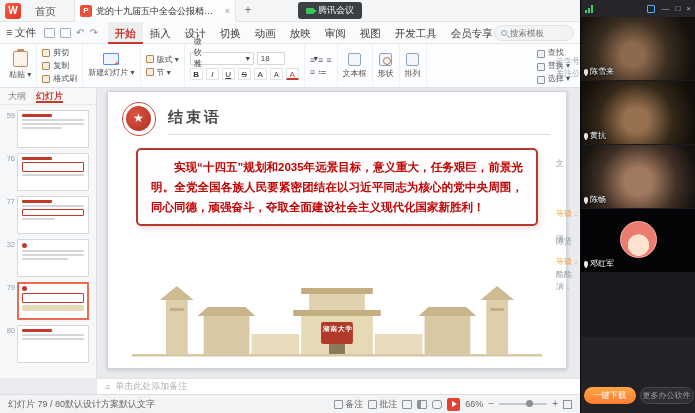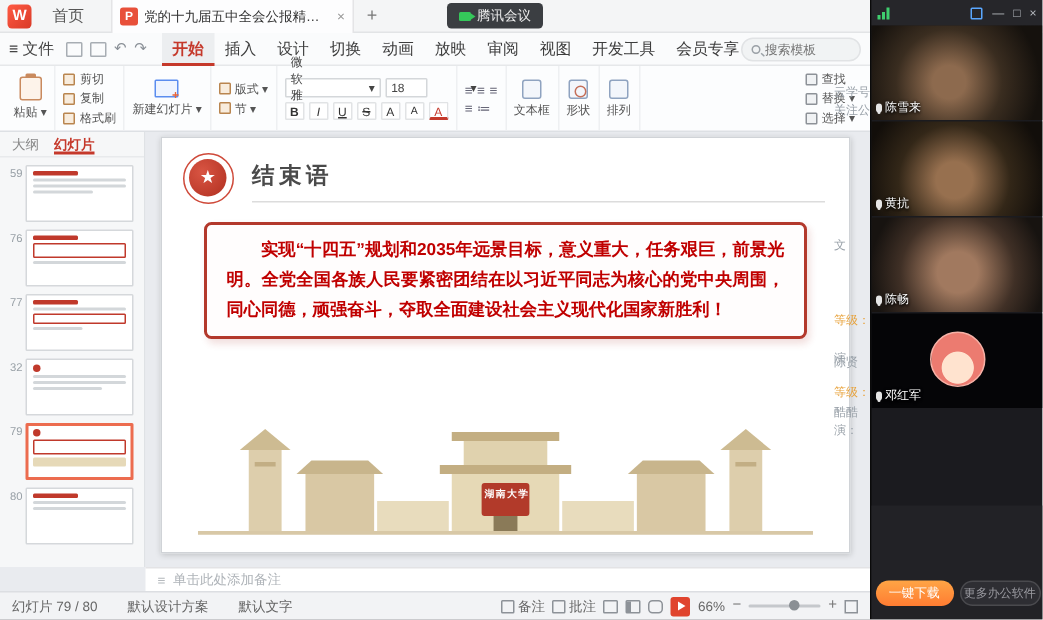--- a/index.html
+++ b/index.html
@@ -47,21 +47,21 @@
   .slide-ic:after {content:"+";position:absolute;right:-1px;bottom:-4px;color:#e8673c;font-size:8px;font-weight:bold;}
   .font-grid {display:flex;flex-direction:column;gap:3px;justify-content:center;}
   .font-row {display:flex;gap:3px;}
   .fname,.fsize {border:1px solid #d4d7da;background:#fff;height:13px;font-size:8px;color:#444;display:flex;align-items:center;justify-content:space-between;padding:0 3px;border-radius:1px;gap:44px;}
   .fname {width:64px;} .fsize {width:28px;}
   .fbtn {width:13px;height:12px;border:1px solid #e1e3e5;background:#fff;font-size:8px;color:#333;text-align:center;line-height:12px;border-radius:1px;}
   .al-ic {font-size:9px;color:#667;line-height:10px;}
   .tool-ic {width:13px;height:13px;border:1px solid #8fa3c0;border-radius:2px;background:#f3f6fb;position:relative;}
   .tool-ic.shape:after {content:"";position:absolute;left:3px;top:3px;width:6px;height:6px;border:1px solid #c5705a;border-radius:50%;}
   .find-col {display:flex;flex-direction:column;justify-content:center;gap:2px;margin-left:auto;padding:0 6px;}
-  .find-col .mini-row {justify-content:flex-start;}
+  .find-col .mini-row {justify-content:flex-start;align-items:flex-end;}
 
   
   .left-panel {position:absolute;left:0;top:88px;width:97px;height:290px;background:#f6f7f8;border-right:1px solid #dfe2e5;}
   .panel-tabs {height:17px;display:flex;gap:10px;padding:0 8px;align-items:center;border-bottom:1px solid #e8eaec;}
   .ptab {font-size:9px;color:#888;}
   .ptab.active {color:#c5392b;font-weight:bold;box-shadow:inset 0 -2px 0 #c5392b;}
   .thumb-item {display:flex;align-items:flex-start;margin:5px 2px 0 2px;}
   .thumb-num {width:13px;font-size:7.5px;color:#98a0a6;text-align:right;margin-right:2px;padding-top:1px;}
   .thumb {width:72px;height:38px;background:#fff;border:1px solid #d5d8db;border-radius:1px;overflow:hidden;padding:2px;}
   .thumb.sel {border:2px solid #ec6c4f;padding:1px;}
@@ -87,21 +87,21 @@
   .side-fragments {position:absolute;left:556px;top:56px;width:24px;height:280px;z-index:5;overflow:hidden;}
   .frag {position:absolute;left:0;font-size:8px;color:#98a0a8;white-space:nowrap;}
   .frag.lv {color:#e8a33d;}
 
   
   .notes-bar {position:absolute;left:97px;top:378px;width:483px;height:16px;background:#fff;border-top:1px solid #e3e3e5;display:flex;align-items:center;gap:5px;padding:0 8px;}
   .notes-bar .h-ic {color:#b5b9bd;font-size:9px;}
   .notes-bar span.ph {font-size:9px;color:#aeb3b8;}
 
   
-  .statusbar {position:absolute;left:0;top:394px;width:580px;height:19px;background:#f2f3f5;border-top:1px solid #dcdee2;display:flex;align-items:center;gap:20px;padding:0 8px;font-size:9px;color:#666;}
+  .statusbar {position:absolute;left:0;top:394px;width:580px;height:19px;background:#f2f3f5;border-top:1px solid #dcdee2;display:flex;align-items:center;gap:0;padding:0 8px;font-size:9px;color:#666;}
   .sb-right {margin-left:auto;display:flex;align-items:center;gap:5px;}
   .chip {display:flex;align-items:center;gap:2px;}
   .chip .cic {width:9px;height:9px;border:1px solid #8d9298;border-radius:1px;}
   .view-ic {width:10px;height:9px;border:1px solid #8d9298;border-radius:1px;}
   .view-ic.v2 {background:linear-gradient(90deg,#8d9298 33%,transparent 33%);}
   .view-ic.v3 {border-radius:3px;}
   .play-btn {width:13px;height:13px;background:#e0442e;border-radius:2px;position:relative;}
   .play-btn:after {content:"";position:absolute;left:5px;top:3.5px;border-left:5px solid #fff;border-top:3px solid transparent;border-bottom:3px solid transparent;}
   .zoom-slider {width:48px;height:2px;background:#c5c8cc;position:relative;border-radius:1px;}
   .zoom-knob {position:absolute;left:27px;top:-3px;width:7px;height:7px;background:#8a8f94;border-radius:50%;}

